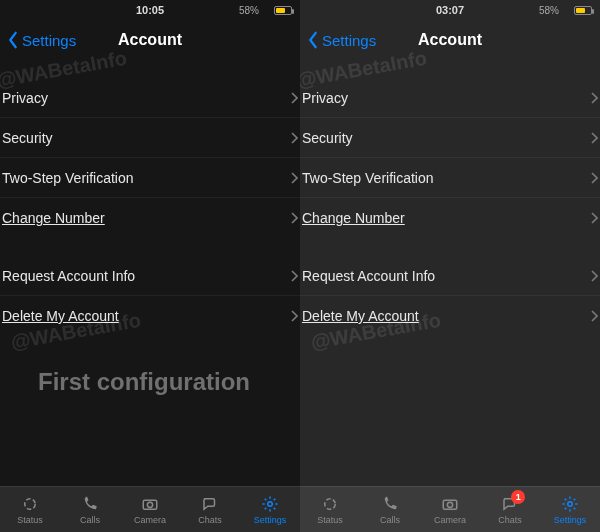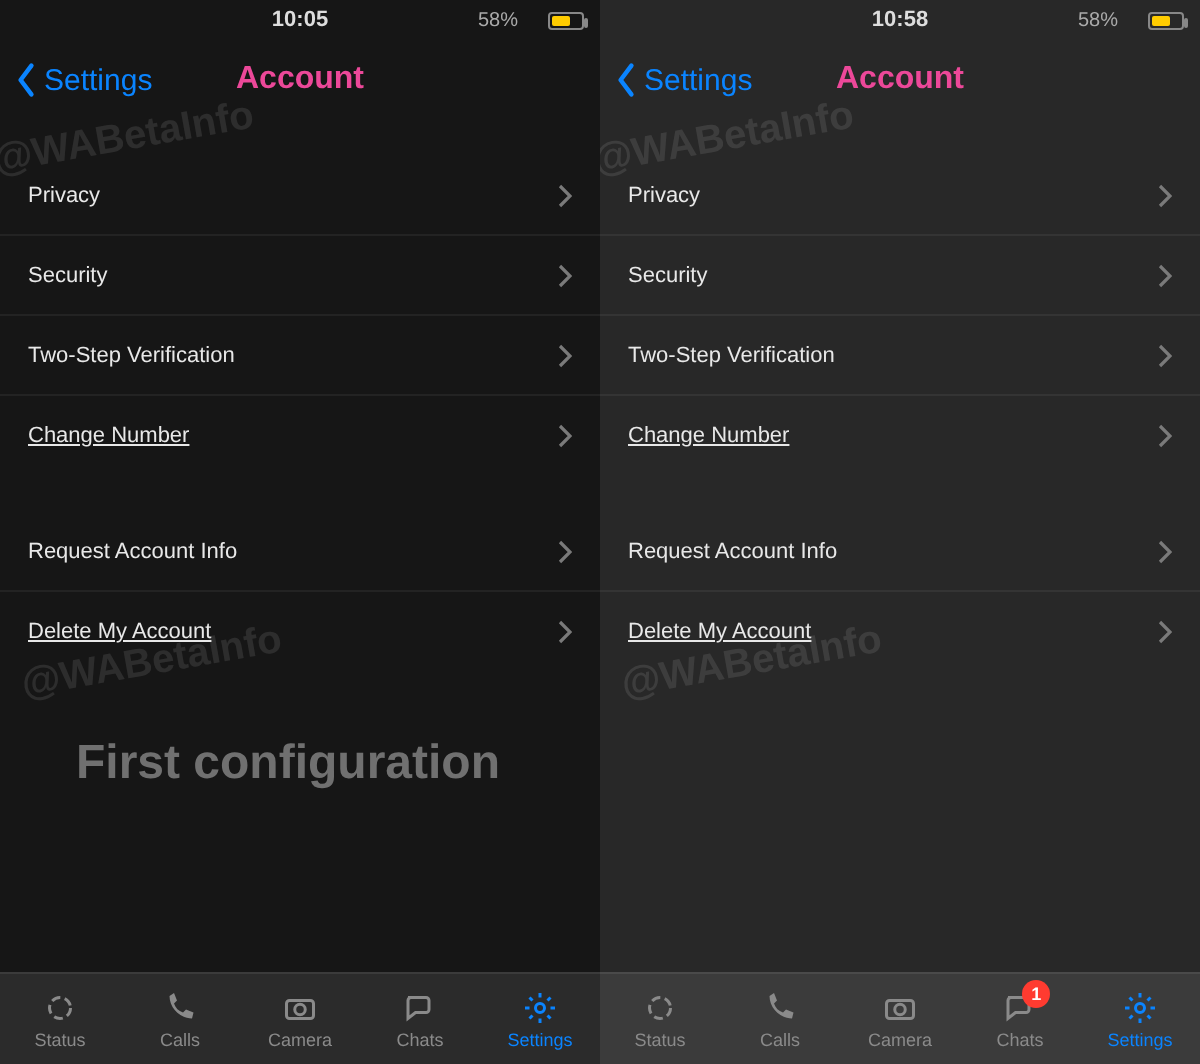--- a/index.html
+++ b/index.html
@@ -51,29 +51,29 @@
     padding: 0 6px;
   }
   .back {
     display: flex; align-items: center; gap: 2px;
     color: #0a84ff; font-size: 15px;
   }
   .back svg { width: 14px; height: 18px; }
   .navtitle {
     position: absolute; left: 0; right: 0;
     text-align: center;
-    font-size: 16px; font-weight: 600; color: #ec4899;
+    font-size: 16px; font-weight: 600; color: #ffffff;
   }
   .group { margin-top: 18px; }
   .row {
     height: 40px;
     display: flex; align-items: center; justify-content: space-between;
-    padding: 0 14px;
+    padding: 0 2px;
     border-bottom: 1px solid rgba(255,255,255,0.06);
-    font-size: 11px;
+    font-size: 14px;
     color: #e8e8e8;
   }
   .row:last-child { border-bottom: none; text-decoration: underline; }
   .chev svg { width: 8px; height: 12px; display:block; }
   .chev { color: #7a7a7a; }
   .watermark {
     position: absolute;
     font-size: 20px; font-weight: 700;
     color: rgba(255,255,255,0.10);
     transform: rotate(-10deg);
@@ -226,21 +226,21 @@
           <circle cx="12" cy="12" r="3" fill="none" stroke="currentColor" stroke-width="2"></circle>
           <path d="M12 2v3M12 19v3M2 12h3M19 12h3M5 5l2 2M17 17l2 2M19 5l-2 2M7 17l-2 2" stroke="currentColor" stroke-width="2"></path>
         </svg>
       <span>Settings</span>
     </div>
   </div>
 </div>
 
 <div class="phone right">
   <div class="statusbar">
-    <span class="time">10:58</span>
+    <span class="time">03:07</span>
     <span class="batt-wrap">
       <span>58%</span>
       <span class="batt">
           <span class="fill"></span>
         </span>
     </span>
   </div>
   <div class="navbar">
     <div class="back">
       <svg viewBox="0 0 12 20">

